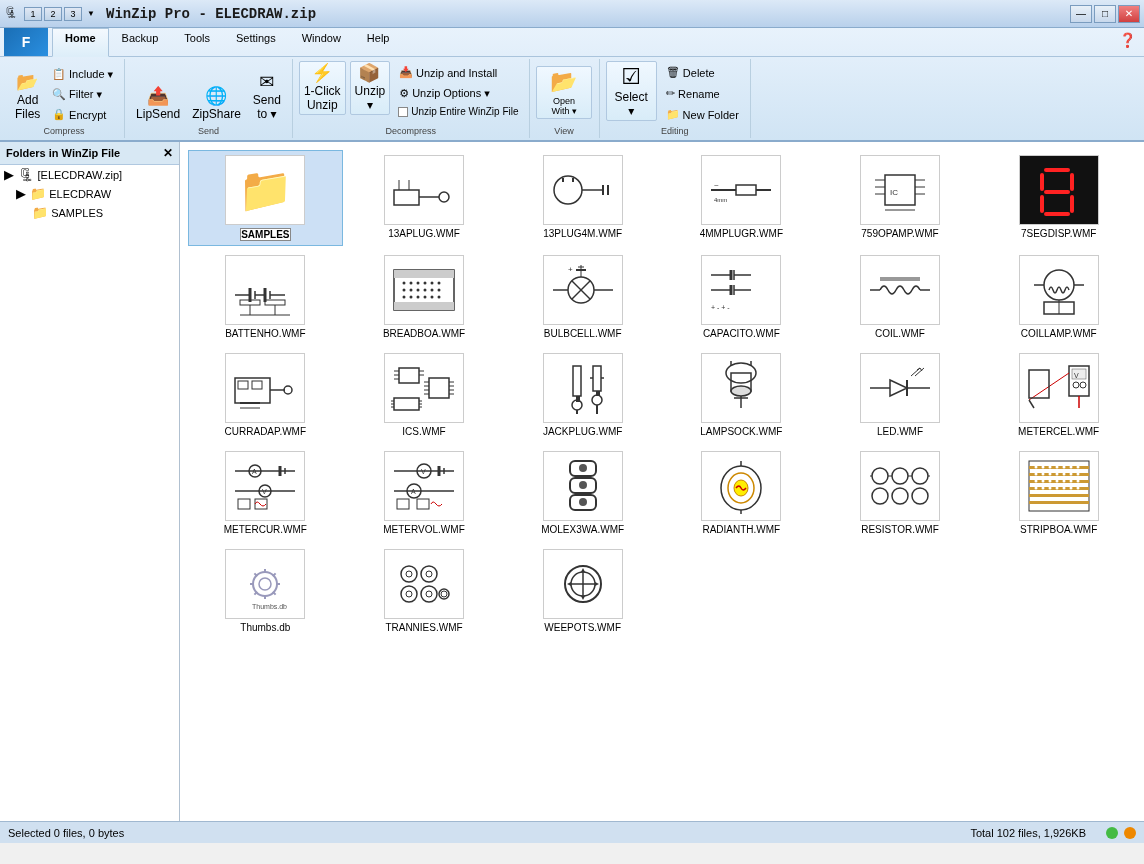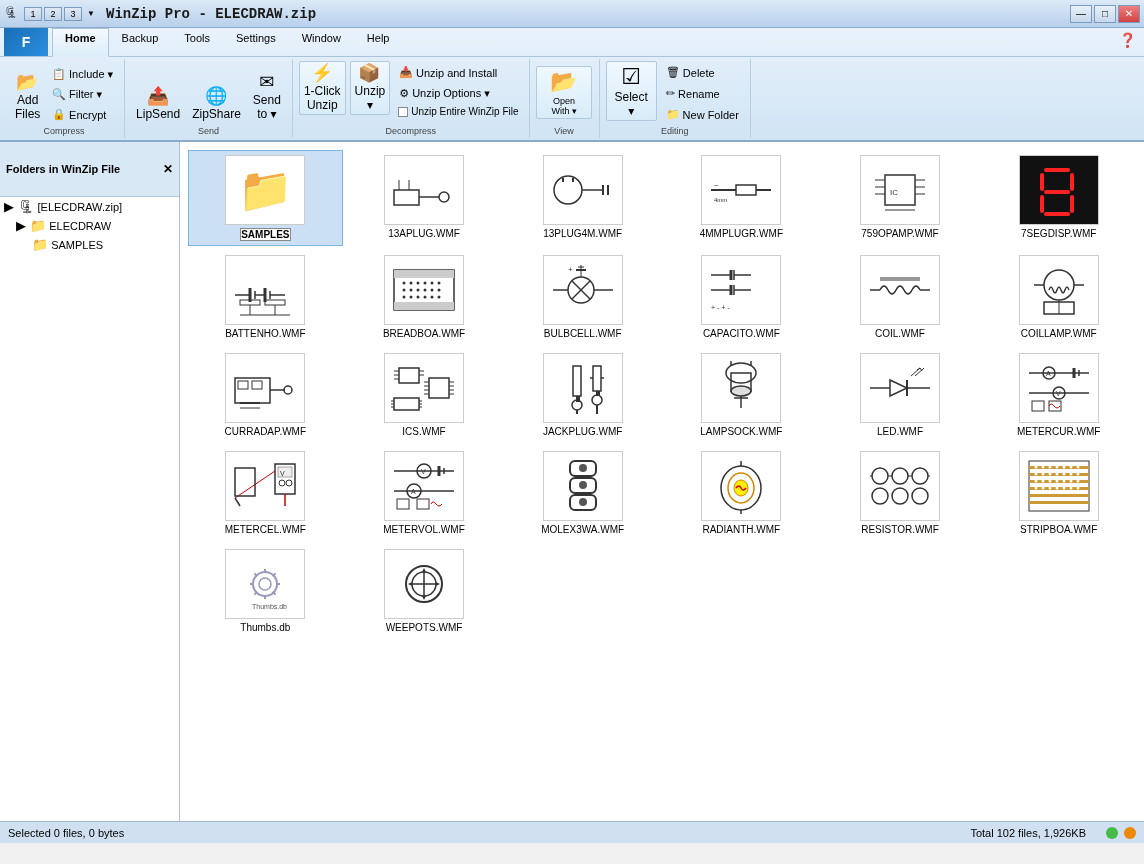--- a/index.html
+++ b/index.html
@@ -137,21 +137,21 @@
     .sidebar {
       width: 180px;
       background: white;
       border-right: 1px solid #b0c0d0;
       overflow-y: auto;
     }
     .sidebar-header {
       display: flex;
       align-items: center;
       justify-content: space-between;
-      padding: 20px 6px;
+      padding: 4px 6px;
       background: #d8e8f4;
       border-bottom: 1px solid #b0c8e0;
       font-size: 11px;
       font-weight: bold;
     }
     .tree-item {
       display: flex;
       align-items: center;
       padding: 2px 4px;
       cursor: pointer;
@@ -717,58 +717,58 @@
           <line x1="55" y1="10" x2="57" y2="13" stroke="#333" stroke-width="1"></line>
         </svg>
       </div>
       <div class="file-name">LED.WMF</div>
     </div>
 
     <div class="file-item">
       <div class="file-thumb">
         <svg class="thumb-svg" viewBox="0 0 70 60">
 
-          <line x1="5" y1="15" x2="65" y2="15" stroke="#333" stroke-width="1.5"></line>
-          <circle cx="25" cy="15" r="6" fill="none" stroke="#333" stroke-width="1.5"></circle>
-          <text x="22" y="18" font-size="7" fill="#333">A</text>
-
-          <line x1="50" y1="10" x2="50" y2="20" stroke="#333" stroke-width="3"></line>
-          <line x1="55" y1="12" x2="55" y2="18" stroke="#333" stroke-width="1.5"></line>
-
-          <line x1="5" y1="35" x2="65" y2="35" stroke="#333" stroke-width="1.5"></line>
-          <circle cx="35" cy="35" r="6" fill="none" stroke="#333" stroke-width="1.5"></circle>
-          <text x="32" y="38" font-size="7" fill="#333">V</text>
-
-          <rect x="8" y="43" width="12" height="10" fill="none" stroke="#333" stroke-width="1"></rect>
-          <rect x="25" y="43" width="12" height="10" fill="none" stroke="#333" stroke-width="1"></rect>
-
-          <path d="M25,48 Q27,44 30,48 Q33,52 36,48" fill="none" stroke="#cc0000" stroke-width="1"></path>
-        </svg>
-      </div>
-      <div class="file-name">METERCUR.WMF</div>
-    </div>
-
-    <div class="file-item">
-      <div class="file-thumb">
-        <svg class="thumb-svg" viewBox="0 0 70 60">
-
           <rect x="45" y="8" width="20" height="30" fill="none" stroke="#333" stroke-width="1.5"></rect>
           <rect x="48" y="11" width="14" height="10" fill="#eee" stroke="#555" stroke-width="0.5"></rect>
           <text x="50" y="20" font-size="7" fill="#333">V</text>
           <circle cx="52" cy="27" r="3" fill="none" stroke="#333" stroke-width="1"></circle>
           <circle cx="59" cy="27" r="3" fill="none" stroke="#333" stroke-width="1"></circle>
 
           <line x1="55" y1="38" x2="55" y2="50" stroke="#cc0000" stroke-width="1.5"></line>
 
           <line x1="5" y1="42" x2="45" y2="15" stroke="#cc0000" stroke-width="1"></line>
           <line x1="5" y1="42" x2="10" y2="50" stroke="#333" stroke-width="1.5"></line>
           <rect x="5" y="12" width="20" height="28" fill="none" stroke="#333" stroke-width="1.5"></rect>
         </svg>
       </div>
       <div class="file-name">METERCEL.WMF</div>
+    </div>
+
+    <div class="file-item">
+      <div class="file-thumb">
+        <svg class="thumb-svg" viewBox="0 0 70 60">
+
+          <line x1="5" y1="15" x2="65" y2="15" stroke="#333" stroke-width="1.5"></line>
+          <circle cx="25" cy="15" r="6" fill="none" stroke="#333" stroke-width="1.5"></circle>
+          <text x="22" y="18" font-size="7" fill="#333">A</text>
+
+          <line x1="50" y1="10" x2="50" y2="20" stroke="#333" stroke-width="3"></line>
+          <line x1="55" y1="12" x2="55" y2="18" stroke="#333" stroke-width="1.5"></line>
+
+          <line x1="5" y1="35" x2="65" y2="35" stroke="#333" stroke-width="1.5"></line>
+          <circle cx="35" cy="35" r="6" fill="none" stroke="#333" stroke-width="1.5"></circle>
+          <text x="32" y="38" font-size="7" fill="#333">V</text>
+
+          <rect x="8" y="43" width="12" height="10" fill="none" stroke="#333" stroke-width="1"></rect>
+          <rect x="25" y="43" width="12" height="10" fill="none" stroke="#333" stroke-width="1"></rect>
+
+          <path d="M25,48 Q27,44 30,48 Q33,52 36,48" fill="none" stroke="#cc0000" stroke-width="1"></path>
+        </svg>
+      </div>
+      <div class="file-name">METERCUR.WMF</div>
     </div>
 
     <div class="file-item">
       <div class="file-thumb">
         <svg class="thumb-svg" viewBox="0 0 70 60">
 
           <line x1="5" y1="15" x2="65" y2="15" stroke="#333" stroke-width="1.5"></line>
           <circle cx="35" cy="15" r="7" fill="none" stroke="#333" stroke-width="1.5"></circle>
           <text x="32" y="18" font-size="7" fill="#333">V</text>
           <line x1="50" y1="10" x2="50" y2="20" stroke="#333" stroke-width="3"></line>
@@ -905,20 +905,40 @@
             <line x1="42.8" y1="37.8" x2="45.6" y2="40.6"></line>
             <line x1="24.4" y1="40.6" x2="27.2" y2="37.8"></line>
             <line x1="42.8" y1="22.2" x2="45.6" y2="19.4"></line>
           </g>
           <text x="22" y="55" font-size="7" fill="#555">Thumbs.db</text>
         </svg>
       </div>
       <div class="file-name">Thumbs.db</div>
     </div>
 
+    <div class="file-item">
+      <div class="file-thumb">
+        <svg class="thumb-svg" viewBox="0 0 70 60">
+
+          <circle cx="20" cy="20" r="3" fill="none" stroke="#333" stroke-width="1"></circle>
+          <circle cx="40" cy="20" r="3" fill="none" stroke="#333" stroke-width="1"></circle>
+
+          <circle cx="20" cy="40" r="3" fill="none" stroke="#333" stroke-width="1"></circle>
+          <circle cx="40" cy="40" r="3" fill="none" stroke="#333" stroke-width="1"></circle>
+          <circle cx="55" cy="40" r="3" fill="none" stroke="#333" stroke-width="1"></circle>
+
+          <circle cx="20" cy="20" r="8" fill="none" stroke="#333" stroke-width="1.5"></circle>
+          <circle cx="40" cy="20" r="8" fill="none" stroke="#333" stroke-width="1.5"></circle>
+          <circle cx="20" cy="40" r="8" fill="none" stroke="#333" stroke-width="1.5"></circle>
+          <circle cx="40" cy="40" r="8" fill="none" stroke="#333" stroke-width="1.5"></circle>
+          <circle cx="55" cy="40" r="5" fill="none" stroke="#333" stroke-width="1.5"></circle>
+        </svg>
+      </div>
+      <div class="file-name">TRANNIES.WMF</div>
+    </div>
 
     <div class="file-item">
       <div class="file-thumb">
         <svg class="thumb-svg" viewBox="0 0 70 60">
 
           <circle cx="35" cy="30" r="18" fill="none" stroke="#333" stroke-width="2"></circle>
           <circle cx="35" cy="30" r="12" fill="none" stroke="#333" stroke-width="1.5"></circle>
 
           <line x1="35" y1="18" x2="35" y2="42" stroke="#333" stroke-width="1.5"></line>
           <line x1="23" y1="30" x2="47" y2="30" stroke="#333" stroke-width="1.5"></line>

